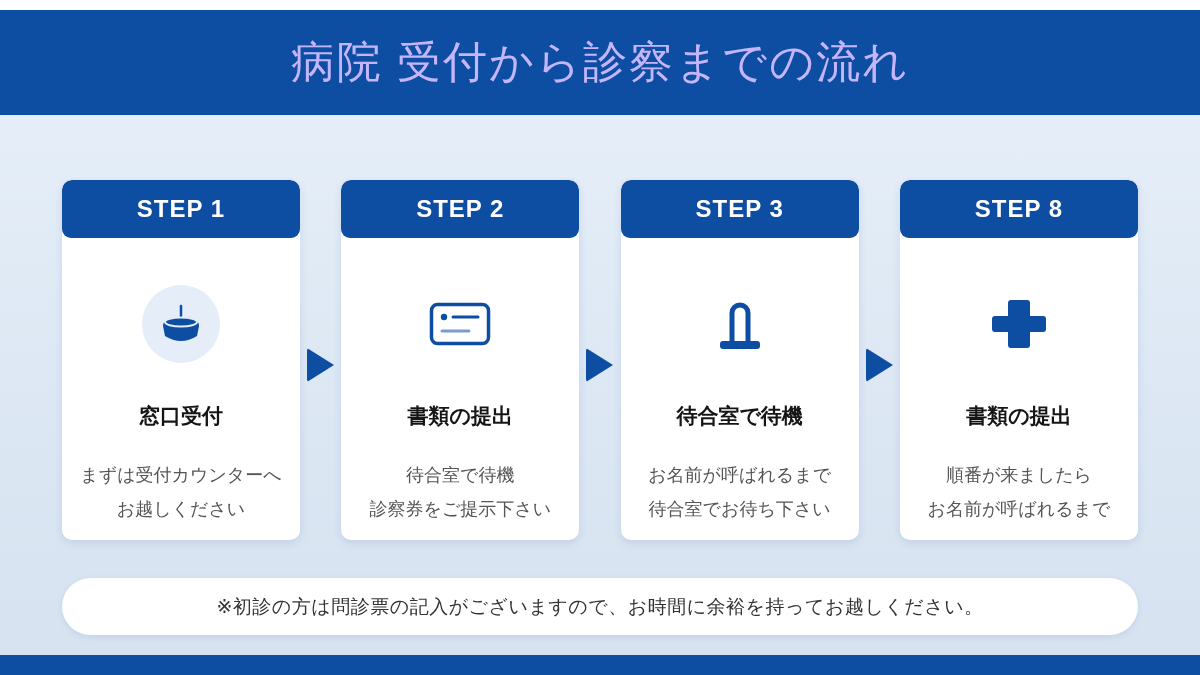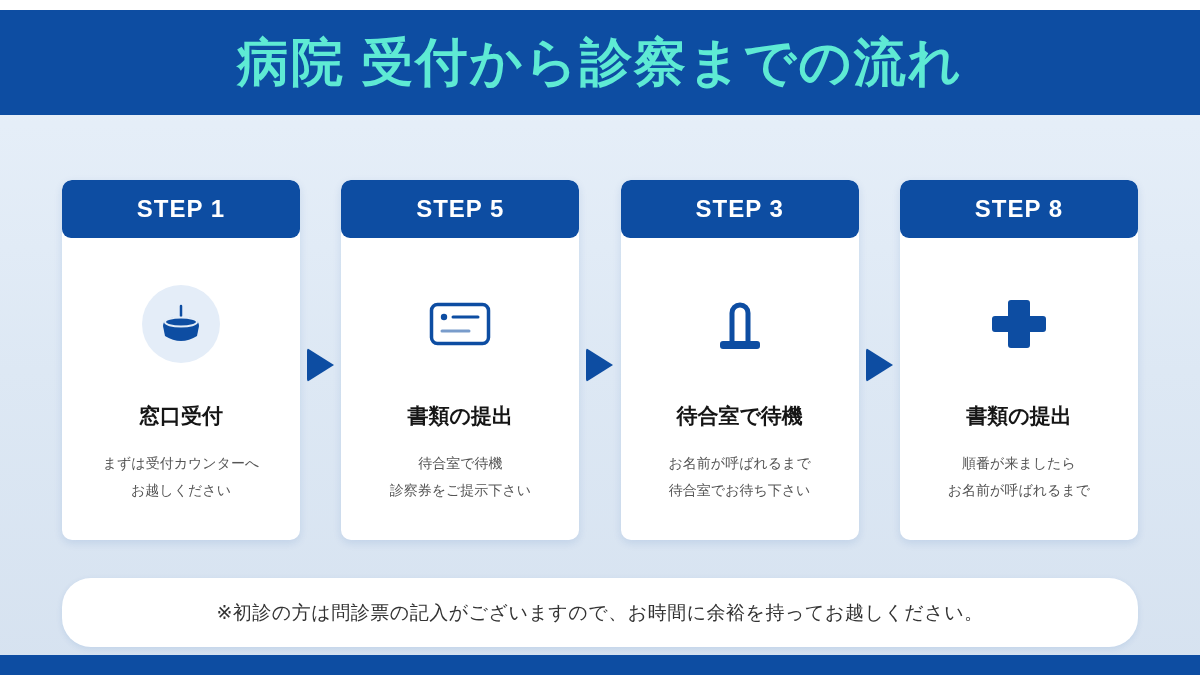--- a/index.html
+++ b/index.html
@@ -12,23 +12,23 @@
   }
   .top-white { height: 10px; background: #ffffff; }
   .header-bar {
     height: 105px;
     background: #0d4da2;
     display: flex;
     align-items: center;
     justify-content: center;
   }
   .header-bar h1 {
-    color: #5eead4;
-    font-size: 52px;
-    font-weight: bold;
+    color: #c4b5fd;
+    font-size: 44px;
+    font-weight: normal;
     letter-spacing: 2px;
   }
   .steps {
     display: flex;
     align-items: flex-start;
     justify-content: space-between;
     padding: 0 62px;
     margin-top: 65px;
   }
   .card {
@@ -76,36 +76,36 @@
     align-items: center;
     justify-content: center;
   }
   .card-title {
     font-size: 21px;
     font-weight: bold;
     color: #151515;
     margin-top: 18px;
   }
   .card-desc {
-    margin-top: 20px;
-    font-size: 14px;
+    margin-top: 28px;
+    font-size: 18px;
     color: #555555;
     line-height: 1.9;
   }
   .flow-arrow {
     width: 0; height: 0;
     border-top: 17px solid transparent;
     border-bottom: 17px solid transparent;
     border-left: 27px solid #0d4da2;
     margin-top: 168px;
     border-radius: 3px;
   }
   .note-pill {
     margin: 38px 62px 0;
-    height: 69px;
+    height: 57px;
     background: #ffffff;
     border-radius: 29px;
     display: flex;
     align-items: center;
     justify-content: center;
     box-shadow: 0 2px 6px rgba(13,77,162,0.10);
   }
   .note-pill span {
     font-size: 19px;
     color: #333333;
@@ -148,21 +148,21 @@
       <div class="card-desc">
         <div>まずは受付カウンターへ</div>
         <div>お越しください</div>
       </div>
     </div>
   </section>
 
   <div class="flow-arrow"></div>
 
   <section class="card">
-    <div class="card-header">STEP 5</div>
+    <div class="card-header">STEP 2</div>
     <div class="card-body">
       <div class="icon-area">
         <span>
           <svg width="62" height="44" viewBox="0 0 62 44">
             <rect x="2.5" y="2.5" width="57" height="39" rx="6" fill="none" stroke="#0d4da2" stroke-width="3.5"></rect>
             <circle cx="15" cy="15" r="3.2" fill="#0d4da2"></circle>
             <line x1="24" y1="15" x2="49" y2="15" stroke="#0d4da2" stroke-width="3" stroke-linecap="round"></line>
             <line x1="13" y1="29" x2="40" y2="29" stroke="#0d4da2" stroke-width="3" stroke-linecap="round" opacity="0.55"></line>
           </svg>
         </span>

